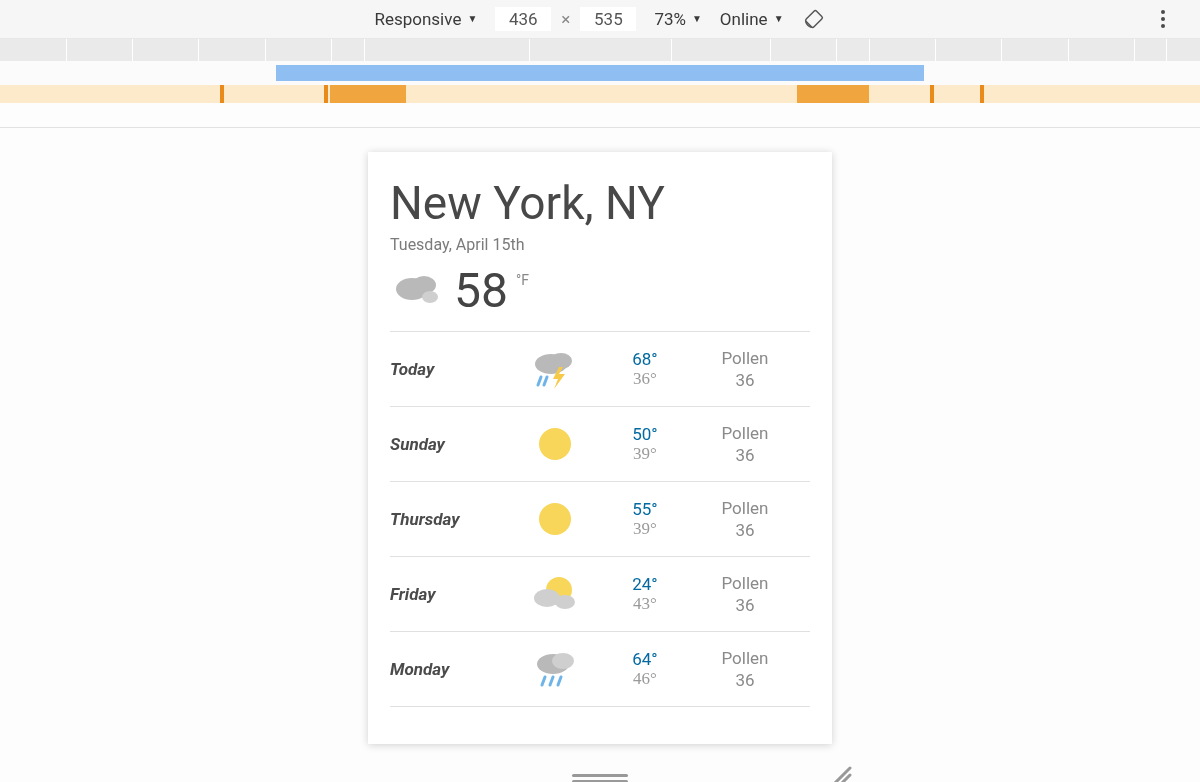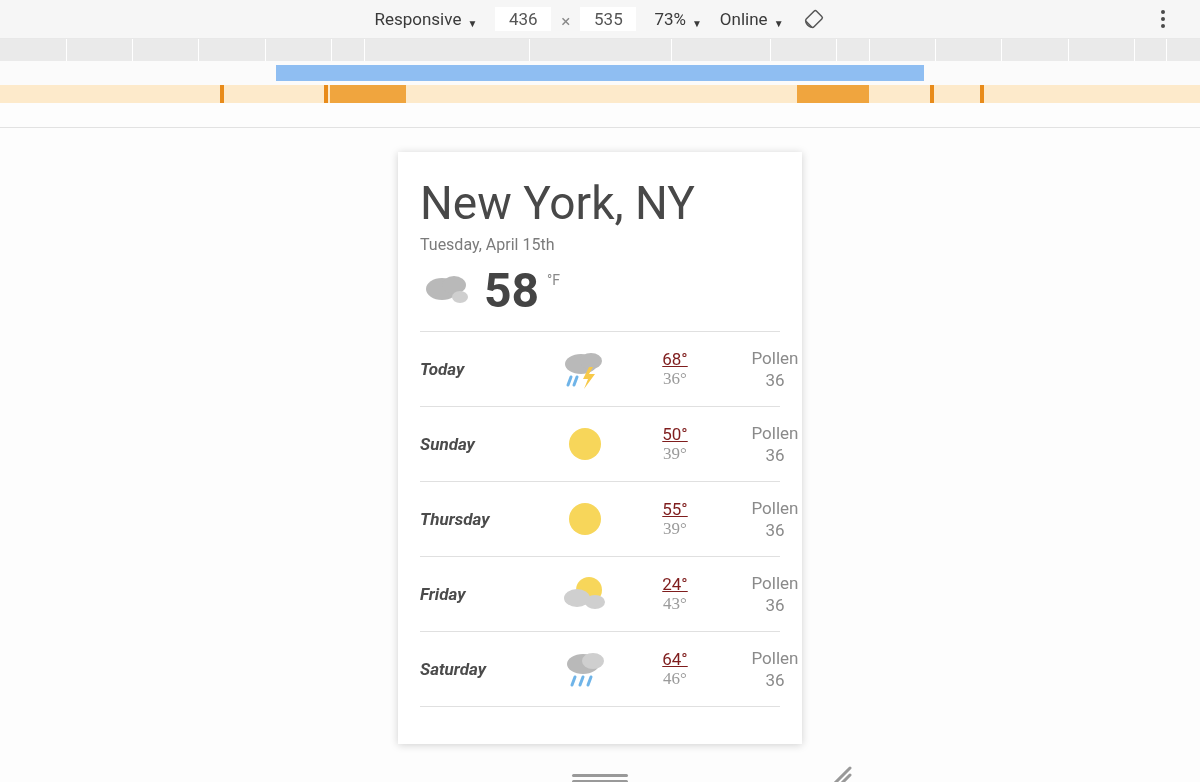--- a/index.html
+++ b/index.html
@@ -23,21 +23,21 @@
     justify-content: center;
     font-size: 17px;
     color: #3a3a3a;
     position: relative;
   }
   .toolbar-center {
     display: flex;
     align-items: center;
     gap: 18px;
   }
-  .tb-item { display: flex; align-items: flex-end; gap: 6px; }
+  .tb-item { display: flex; align-items: center; gap: 6px; }
   .tb-caret {
     font-size: 10px;
     line-height: 1;
   }
   .tb-input {
     width: 52px;
     height: 22px;
     border: none;
     background: #fff;
     text-align: center;
@@ -108,21 +108,21 @@
     display: flex;
     align-items: flex-start;
     justify-content: center;
     background: #fdfdfd;
   }
   .gap-after-strips { height: 24px; }
 
   .device-frame {
     position: relative;
     margin-top: 24px;
-    width: 404px;
+    width: 464px;
     height: 592px;
     box-shadow: 0 1px 8px rgba(0,0,0,0.18);
     background: #fff;
     overflow: hidden;
   }
   .handle-bottom {
     position: absolute;
     bottom: 6px;
     left: 50%;
     transform: translateX(-50%);
@@ -162,21 +162,21 @@
     gap: 30px;
   }
   .current-left {
     display: flex;
     align-items: center;
     gap: 8px;
   }
   .temp {
     font-size: 48px;
     color: #444;
-    font-weight: 700;
+    font-weight: 400;
   }
   .unit {
     font-size: 14px;
     color: #888;
     align-self: flex-start;
     margin-top: 10px;
   }
   .stats {
     font-size: 16px;
     color: #8a8a8a;
@@ -196,21 +196,21 @@
     border-bottom: 1px solid #e0e0e0;
   }
   .fday {
     font-size: 17px;
     font-weight: 700;
     color: #4b4b4b;
     font-style: italic;
   }
   .ficon { display:flex; align-items:center; justify-content:center; }
   .ftemps { text-align: center; font-size: 17px; }
-  .fhigh { color: #7f1d1d; text-decoration: underline; }
+  .fhigh { color: #0369a1; }
   .flow { color: #9a9a9a; font-family: Liberation Serif, serif; }
   .fpollen { text-align: center; color: #8a8a8a; font-size: 17px; line-height: 1.3; }
 
   
   .ic { display:inline-block; }
 </style>
 </head>
 <body>
 
 <div class="devtools-toolbar">
@@ -365,21 +365,21 @@
             <div class="ftemps">
               <div class="fhigh">24°</div>
               <div class="flow">43°</div>
             </div>
             <div class="fpollen">
               <div>Pollen</div>
               <div>36</div>
             </div>
           </div>
           <div class="frow">
-            <div class="fday">Saturday</div>
+            <div class="fday">Monday</div>
             <div class="ficon">
               <svg width="52" height="44" viewBox="0 0 52 44">
                 <ellipse cx="24" cy="17" rx="16" ry="10" fill="#b9b9b9"></ellipse>
                 <ellipse cx="34" cy="14" rx="11" ry="8" fill="#cfcfcf"></ellipse>
                 <line x1="16" y1="30" x2="13" y2="38" stroke="#6fb4e8" stroke-width="3" stroke-linecap="round"></line>
                 <line x1="24" y1="30" x2="21" y2="38" stroke="#6fb4e8" stroke-width="3" stroke-linecap="round"></line>
                 <line x1="32" y1="30" x2="29" y2="38" stroke="#6fb4e8" stroke-width="3" stroke-linecap="round"></line>
               </svg>
             </div>
             <div class="ftemps">

